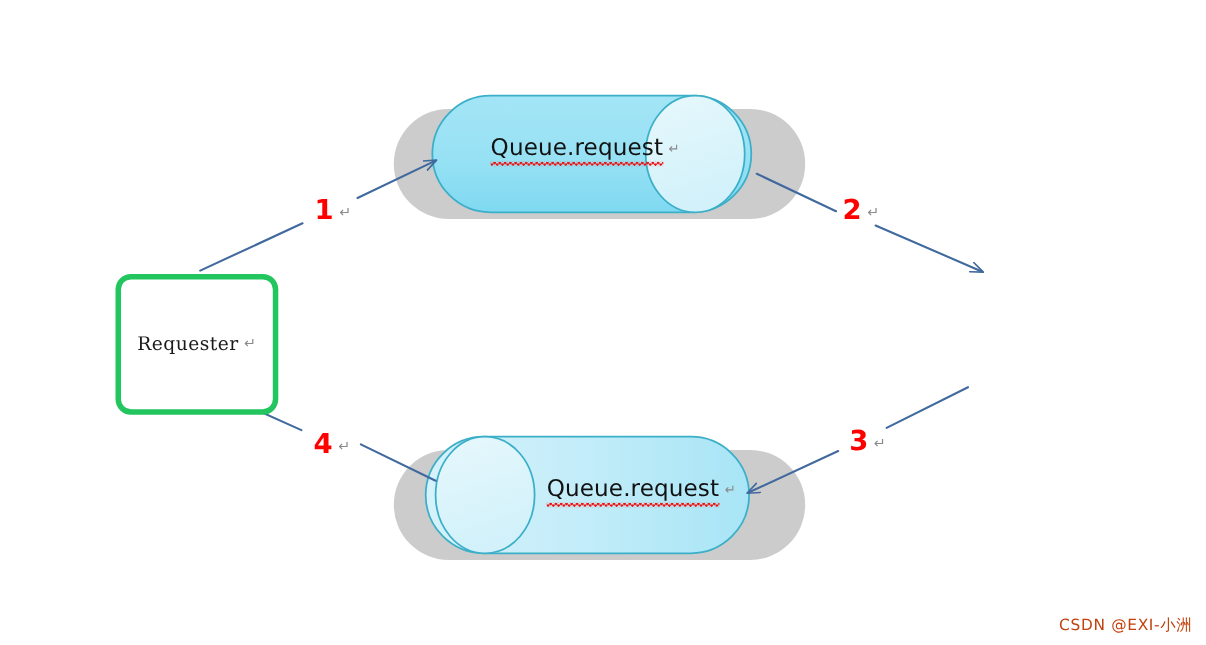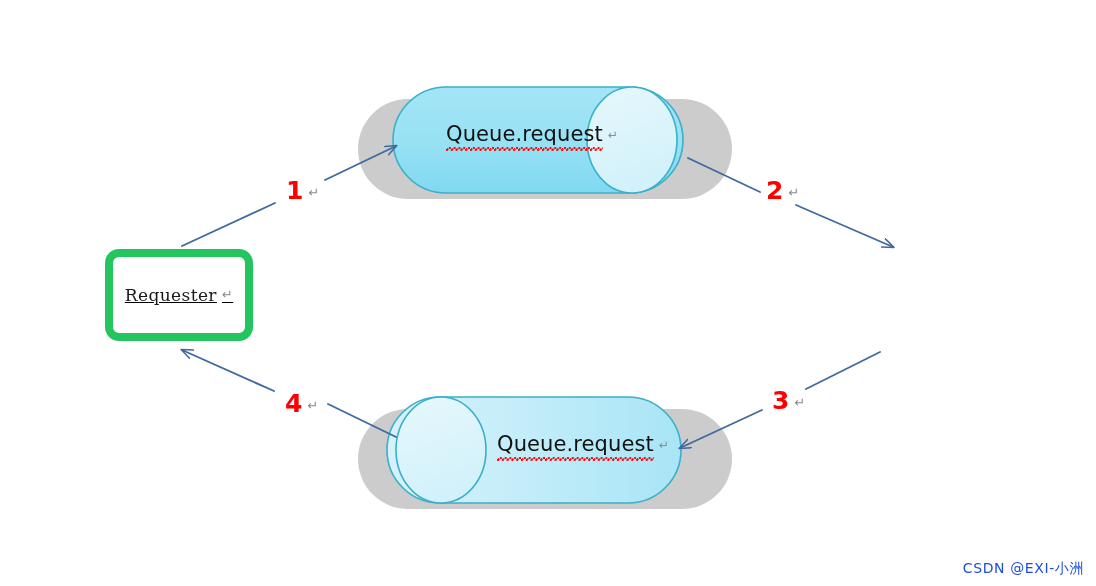--- a/index.html
+++ b/index.html
@@ -32,23 +32,22 @@
     background: #ffffff;
     border-radius: 14px;
     display: flex;
     align-items: center;
     justify-content: center;
   }
   #box-requester {
     left: 105px;
     top: 249px;
     width: 148px;
-    height: 92px;
-    border: 8px solid #22c55e;
-    text-decoration: underline;
+    height: 128px;
+    border: 5px solid #22c55e;
   }
   #box-responder {
     left: 823px;
     top: 249px;
     width: 140px;
     height: 100px;
     border: 5px solid #F0922E;
   }
   .proc-label {
     font-family: "DejaVu Serif", "Liberation Serif", serif;
@@ -115,21 +114,21 @@
   #step-3 { left: 772px; top: 388px; }
   #step-4 { left: 285px; top: 391px; }
 
   
   #watermark {
     position: absolute;
     right: 12px;
     bottom: 8px;
     font-family: "DejaVu Sans", "Liberation Sans", sans-serif;
     font-size: 14px;
-    color: #1d4ed8;
+    color: #c2410c;
     letter-spacing: 0.6px;
     white-space: nowrap;
     margin-left: 20px;
   }
 </style>
 </head>
 <body>
 
 <div id="canvas">
 

